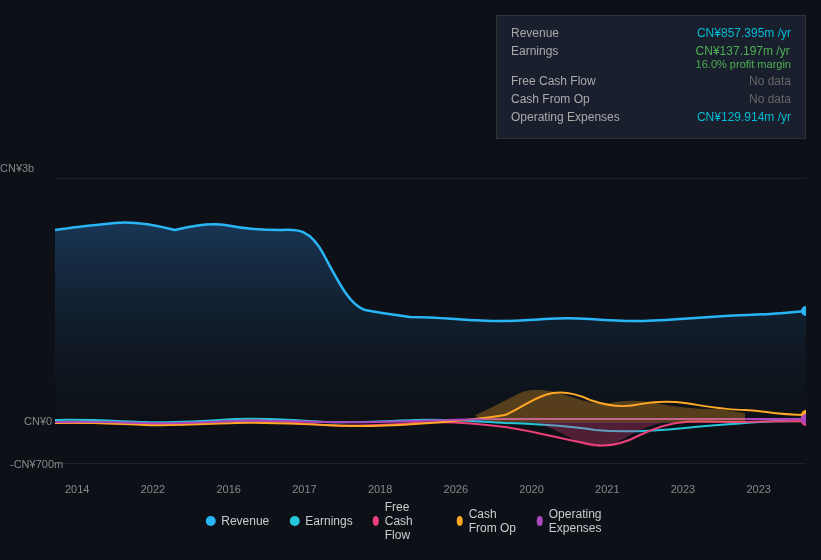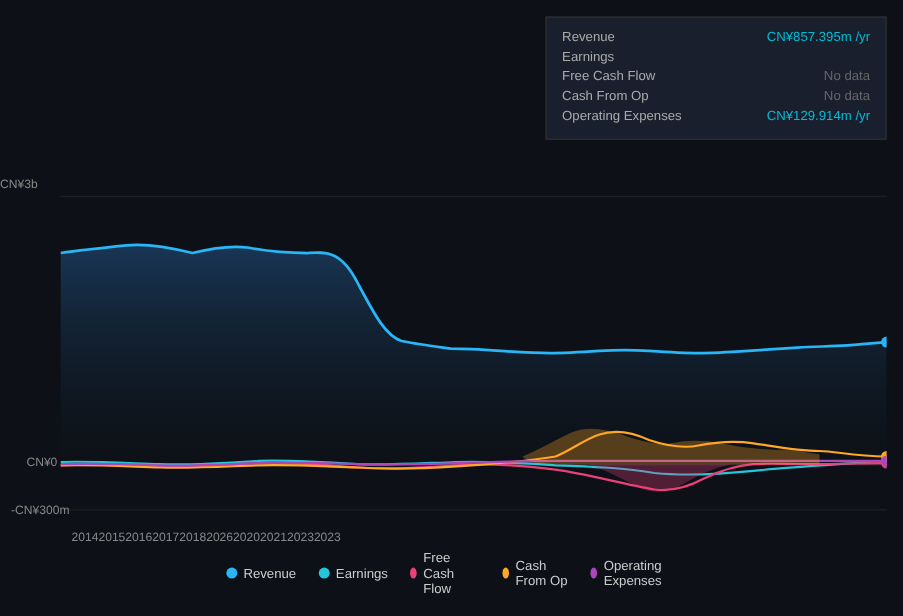--- a/index.html
+++ b/index.html
@@ -66,20 +66,21 @@
       font-size: 11px;
     }
 
     
     .x-labels {
       position: absolute;
       bottom: 65px;
       left: 0;
       right: 0;
       display: flex;
+      justify-content: space-between;
       padding: 0 50px 0 65px;
       font-size: 11px;
       color: #888;
     }
 
     
     .legend {
       position: absolute;
       bottom: 18px;
       left: 50%;
@@ -141,20 +142,24 @@
 
   <div class="tooltip-box">
 
     <div class="tooltip-row">
       <span class="tooltip-label">Revenue</span>
       <span class="tooltip-value cyan">CN¥857.395m /yr</span>
     </div>
 
     <div class="tooltip-row">
       <span class="tooltip-label">Earnings</span>
+      <div style="text-align:right;">
+        <div class="tooltip-value green">CN¥137.197m /yr</div>
+        <div class="profit-margin">16.0% profit margin</div>
+      </div>
     </div>
 
     <div class="tooltip-row">
       <span class="tooltip-label">Free Cash Flow</span>
       <span class="tooltip-value gray">No data</span>
     </div>
 
     <div class="tooltip-row">
       <span class="tooltip-label">Cash From Op</span>
       <span class="tooltip-value gray">No data</span>
@@ -168,21 +173,21 @@
 
   <div class="cn3b-label">CN¥3b</div>
 
   <div class="grid-line" style="top: 178px;"></div>
 
   <div class="grid-line" style="top: 422px; background: #333;"></div>
 
   <div class="grid-line" style="top: 463px;"></div>
 
   <div class="cn0-label" style="top: 415px;">CN¥0</div>
-  <div class="cnneg500-label" style="top: 458px;">-CN¥300m</div>
+  <div class="cnneg500-label" style="top: 458px;">-CN¥700m</div>
 
   <svg style="position:absolute; top:175px; left:55px; right:15px; bottom:65px; width:751px; height:310px;" viewBox="0 0 751 310" preserveAspectRatio="none">
 
     <defs>
       <linearGradient id="revGrad" x1="0" y1="0" x2="0" y2="1">
         <stop offset="0%" stop-color="#1a3a5c" stop-opacity="0.9"></stop>
         <stop offset="100%" stop-color="#0d1117" stop-opacity="0.3"></stop>
       </linearGradient>
     </defs>
 
@@ -208,21 +213,21 @@
     <path d="M420,240 C435,234 450,225 465,218 C480,212 495,215 510,220 C525,225 540,230 555,228 C570,225 585,225 600,228 C620,232 640,234 660,234 C670,234 680,237 690,238 L690,247 C670,247 650,247 630,247 C610,247 590,247 570,247 C550,247 530,247 510,247 C490,247 470,247 450,247 C435,247 425,245 420,240 Z" fill="rgba(255,167,38,0.3)"></path>
 
     <path d="M480,247 C495,252 510,260 525,268 C540,275 555,272 570,263 C580,257 595,250 610,247 L610,247 L480,247 Z" fill="rgba(236,64,122,0.3)"></path>
 
     <path d="M0,247 C30,246 60,247 90,248 L90,247 Z" fill="rgba(38,198,218,0.15)"></path>
 
   </svg>
 
   <div class="x-labels">
     <span>2014</span>
-    <span>2015</span>
+    <span>2022</span>
     <span>2016</span>
     <span>2017</span>
     <span>2018</span>
     <span>2026</span>
     <span>2020</span>
     <span>2021</span>
     <span>2023</span>
     <span>2023</span>
   </div>
 

